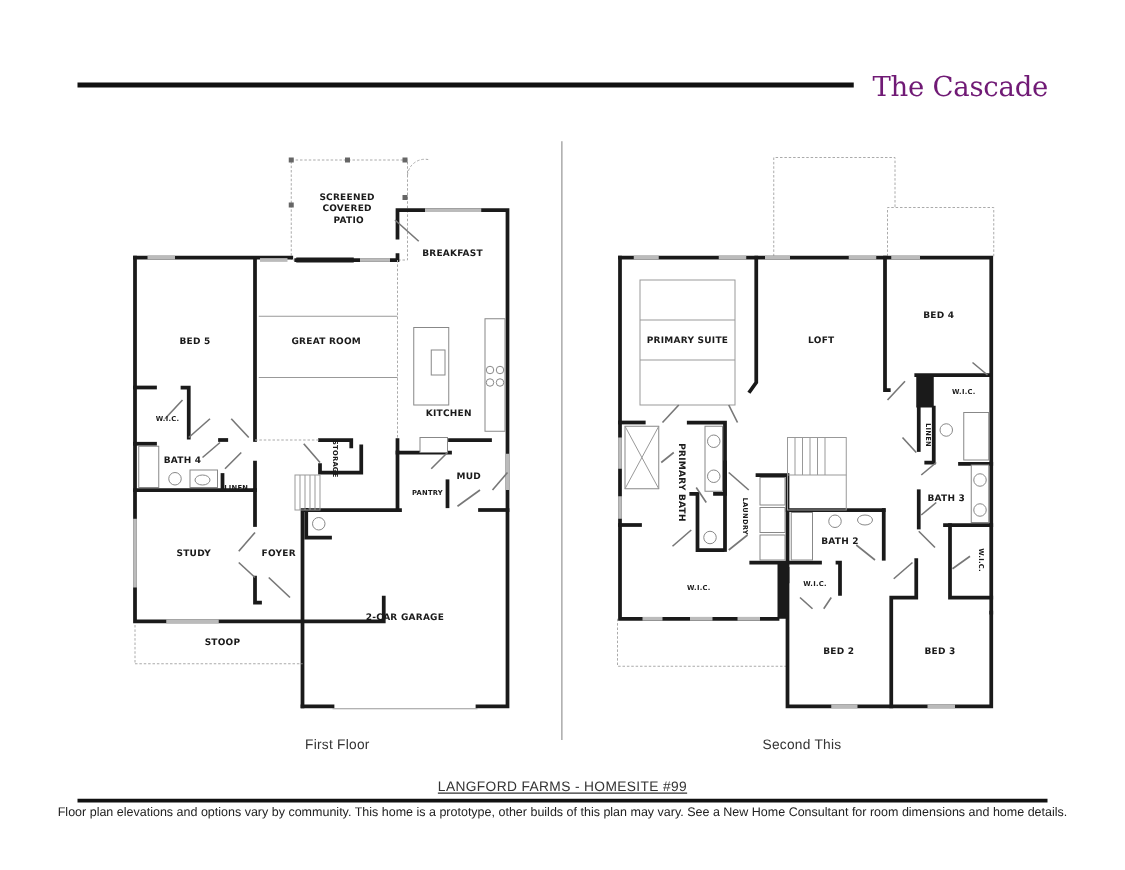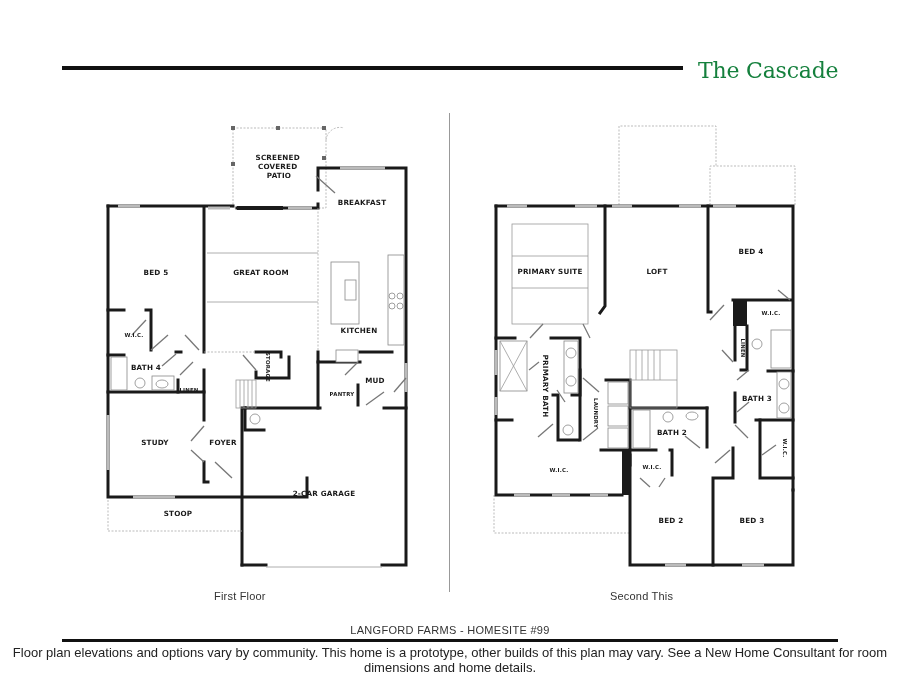--- a/index.html
+++ b/index.html
@@ -1,25 +1,25 @@
 <!DOCTYPE html>
 <html><head>
   <meta charset="utf-8">
   <style>
     html, body { margin: 0; padding: 0; background: #ffffff; }
     body { width: 900px; height: 696px; position: relative; overflow: hidden; font-family: "Liberation Sans", sans-serif; }
     .top-rule { position: absolute; left: 62px; top: 66px; width: 621px; height: 4px; background: #111; }
-    .title { position: absolute; left: 698px; top: 58px; font-family: "DejaVu Serif", serif; font-size: 22px; color: #15803d; letter-spacing: -0.2px; }
+    .title { position: absolute; left: 698px; top: 58px; font-family: "DejaVu Serif", serif; font-size: 22px; color: #701a75; letter-spacing: -0.2px; }
     .divider { position: absolute; left: 449px; top: 113px; width: 1px; height: 479px; background: #999; }
     .floor-label { position: absolute; top: 590px; font-size: 11px; color: #333; letter-spacing: 0.2px; }
-    .floor-label.first { left: 214px; }
+    .floor-label.first { left: 244px; }
     .floor-label.second { left: 610px; }
-    .community { position: absolute; top: 624px; left: 0; width: 900px; text-align: center; font-size: 11px; color: #333; letter-spacing: 0.3px; }
+    .community { position: absolute; top: 624px; left: 0; width: 900px; text-align: center; font-size: 11px; color: #333; letter-spacing: 0.3px; text-decoration: underline; }
     .bottom-rule { position: absolute; left: 62px; top: 639px; width: 776px; height: 3px; background: #111; }
-    .disclaimer { position: absolute; top: 645px; left: 0; width: 900px; text-align: center; font-size: 13px; color: #222; }
+    .disclaimer { position: absolute; top: 645px; left: 0; width: 900px; text-align: center; font-size: 10px; color: #222; }
     svg.plan { position: absolute; left: 0; top: 0; }
     .room-label { font-family: "DejaVu Sans", sans-serif; font-weight: bold; font-size: 7.2px; fill: #1a1a1a; letter-spacing: 0.2px; }
     .room-label.small { font-size: 5.4px; }
     .wall { stroke: #1a1a1a; stroke-width: 3; fill: none; stroke-linecap: square; }
     .thin { stroke: #999; stroke-width: 0.8; fill: none; }
     .dash { stroke: #aaa; stroke-width: 0.8; fill: none; stroke-dasharray: 2 1.5; }
     .door { stroke: #777; stroke-width: 1.3; fill: none; }
     .window { stroke: #bbb; stroke-width: 3; fill: none; }
     .fixture { stroke: #888; stroke-width: 0.8; fill: #fff; }
   </style>

